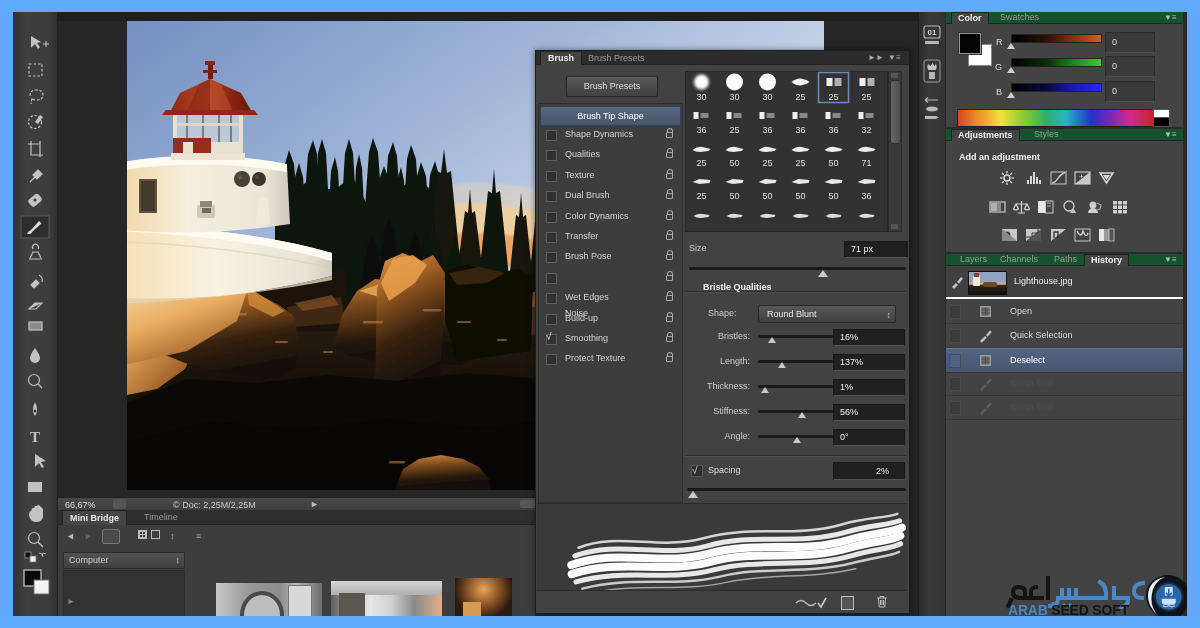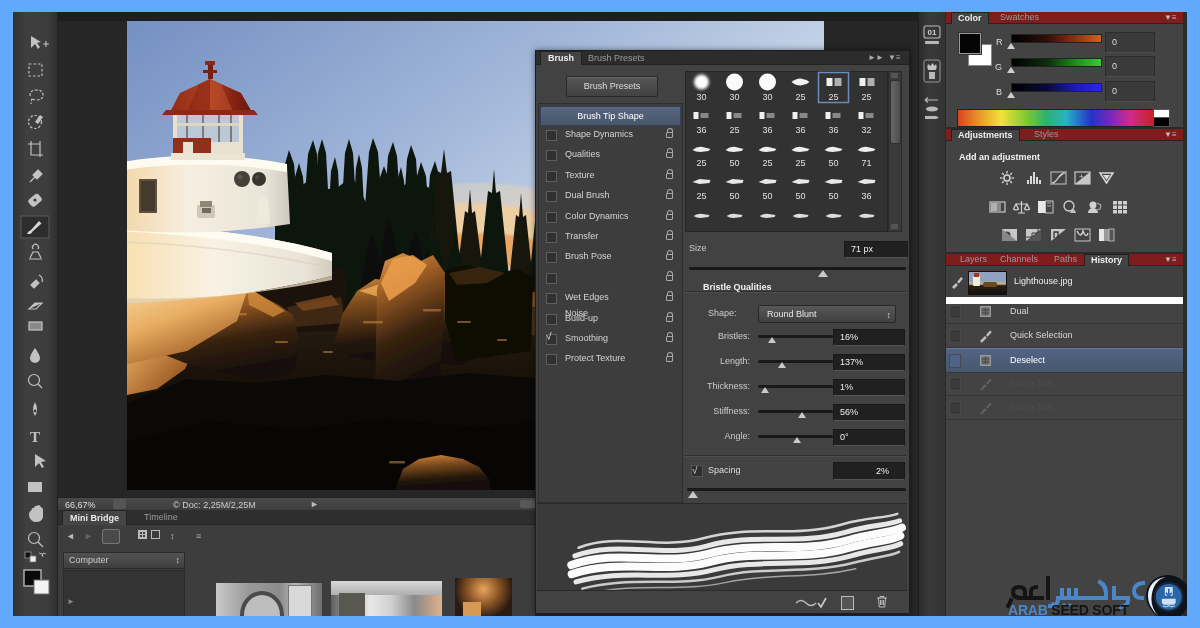--- a/index.html
+++ b/index.html
@@ -15,21 +15,21 @@
   #status{left:45px;top:485px;width:477px;height:13px;background:linear-gradient(#4a4a4a,#3c3c3c);border-top:1px solid #222;color:#ccc;font-size:9px;}
   
   #mb{left:45px;top:498px;width:477px;height:106px;background:#3d3d3d;}
   
   #brush{left:522px;top:38px;width:373px;height:562px;background:#424242;border:1px solid #1d1d1d;box-shadow:0 0 6px rgba(0,0,0,.5);}
   
   #dock{left:905px;top:0;width:26px;height:604px;background:linear-gradient(90deg,#2b2b2b,#3a3a3a 40%,#333);border-left:1px solid #1e1e1e;}
   
   #rightcol{left:933px;top:0;width:237px;height:604px;background:#3c3c3c;}
   .panel{position:absolute;left:0;width:237px;background:#434343;}
-  .tabbar{position:absolute;left:0;top:0;width:100%;height:11px;background:#7f1d1d;border-bottom:1px solid #242424;}
+  .tabbar{position:absolute;left:0;top:0;width:100%;height:11px;background:#14532d;border-bottom:1px solid #242424;}
   .tab{position:absolute;top:0;height:11px;font-size:9px;color:#999;padding:0 6px;line-height:11px;}
   .tab.on{background:#434343;color:#eee;font-weight:bold;border:1px solid #222;border-bottom:none;}
   .pmenu{position:absolute;right:3px;top:2px;width:16px;height:7px;color:#bbb;font-size:8px;line-height:7px;}
   
   .vbox{position:absolute;background:#202020;border:1px solid #191919;border-bottom-color:#555;color:#ddd;font-size:9px;}
   .txt{position:absolute;color:#ccc;font-size:9px;white-space:nowrap;}
   .lock{position:absolute;right:9px;width:7px;height:6px;border:1.2px solid #a9a9a9;border-radius:1px;box-sizing:border-box;}
   .lock:before{content:'';position:absolute;left:0px;top:-5px;width:3.5px;height:4px;border:1.2px solid #a9a9a9;border-bottom:none;border-radius:3px 3px 0 0;}
 </style></head>
 <body>
@@ -690,21 +690,21 @@
     </div>
 
     <div class="panel" style="top:242px;height:362px;">
       <div class="tabbar">
         <span class="tab" style="left:8px;">Layers</span>
         <span class="tab" style="left:48px;">Channels</span>
         <span class="tab" style="left:102px;">Paths</span>
         <span class="tab on" style="left:138px;">History</span>
         <span class="pmenu">▼≡</span>
       </div>
-      <div class="abs" style="left:0;top:13px;width:237px;height:30px;background:#404040;border-bottom:7px solid #ffffff;">
+      <div class="abs" style="left:0;top:13px;width:237px;height:30px;background:#404040;border-bottom:2px solid #ffffff;">
         <svg class="abs" style="left:4px;top:8px;" width="14" height="14" viewBox="0 0 14 14">
             <path d="M2,12 l4,-4 2,2 -4,4 z M7,7 l4,-5 2,1.5 -4,5 z" fill="#c0c0c0"></path>
           </svg>
         <div class="abs" style="left:22px;top:4px;width:37px;height:22px;background:linear-gradient(180deg,#8fa3c0 40%,#cbb287 55%,#2a211a 62%,#14100c);border:1px solid #111;overflow:hidden;">
           <span class="abs" style="left:4px;top:4px;width:7px;height:10px;background:#f0ead8;border-radius:1px;"></span>
           <span class="abs" style="left:5px;top:1px;width:5px;height:4px;background:#a03524;"></span>
           <span class="abs" style="left:14px;top:10px;width:14px;height:5px;background:#6b4a22;border-radius:2px;"></span>
         </div>
         <span class="txt" style="left:68px;top:9px;color:#eee;">Lighthouse.jpg</span>
       </div>
@@ -712,21 +712,21 @@
         <span class="abs" style="left:3px;top:5px;width:10px;height:12px;background:#3a3a3a;border:1px solid #4a4a4a;"></span>
         <svg class="abs" style="left:33px;top:5px;" width="14" height="14" viewBox="0 0 14 14">
             <rect x="1" y="1" width="11" height="11" fill="#9a9a9a"></rect>
             <rect x="2.5" y="2.5" width="8" height="8" fill="#6a6a6a"></rect>
             <g stroke="#444" stroke-width="0.8">
               <line x1="2.5" y1="5" x2="10.5" y2="5"></line>
               <line x1="2.5" y1="8" x2="10.5" y2="8"></line>
               <line x1="6.5" y1="2.5" x2="6.5" y2="10.5"></line>
             </g>
           </svg>
-        <span class="abs" style="left:64px;top:6px;color:#d8d8d8;font-size:9px;">Dual</span>
+        <span class="abs" style="left:64px;top:6px;color:#d8d8d8;font-size:9px;">Open</span>
       </div>
       <div class="abs" style="left:0;top:70px;width:237px;height:23px;border-bottom:1px solid #363636;">
         <span class="abs" style="left:3px;top:5px;width:10px;height:12px;background:#3a3a3a;border:1px solid #4a4a4a;"></span>
         <svg class="abs" style="left:33px;top:5px;" width="14" height="14" viewBox="0 0 14 14">
             <path d="M1,12 l5,-5 1.8,1.8 -5,5 z M7,6 l4,-4.5 1.8,1.6 -4.2,4.7 z" fill="#c0c0c0"></path>
           </svg>
         <span class="abs" style="left:64px;top:6px;color:#d8d8d8;font-size:9px;">Quick Selection</span>
       </div>
       <div class="abs" style="left:0;top:94px;width:237px;height:23px;background:linear-gradient(#526482,#475771);border-top:1px solid #66789a;border-bottom:1px solid #363636;">
         <span class="abs" style="left:3px;top:5px;width:10px;height:12px;background:#51628a;border:1px solid #4a4a4a;"></span>

